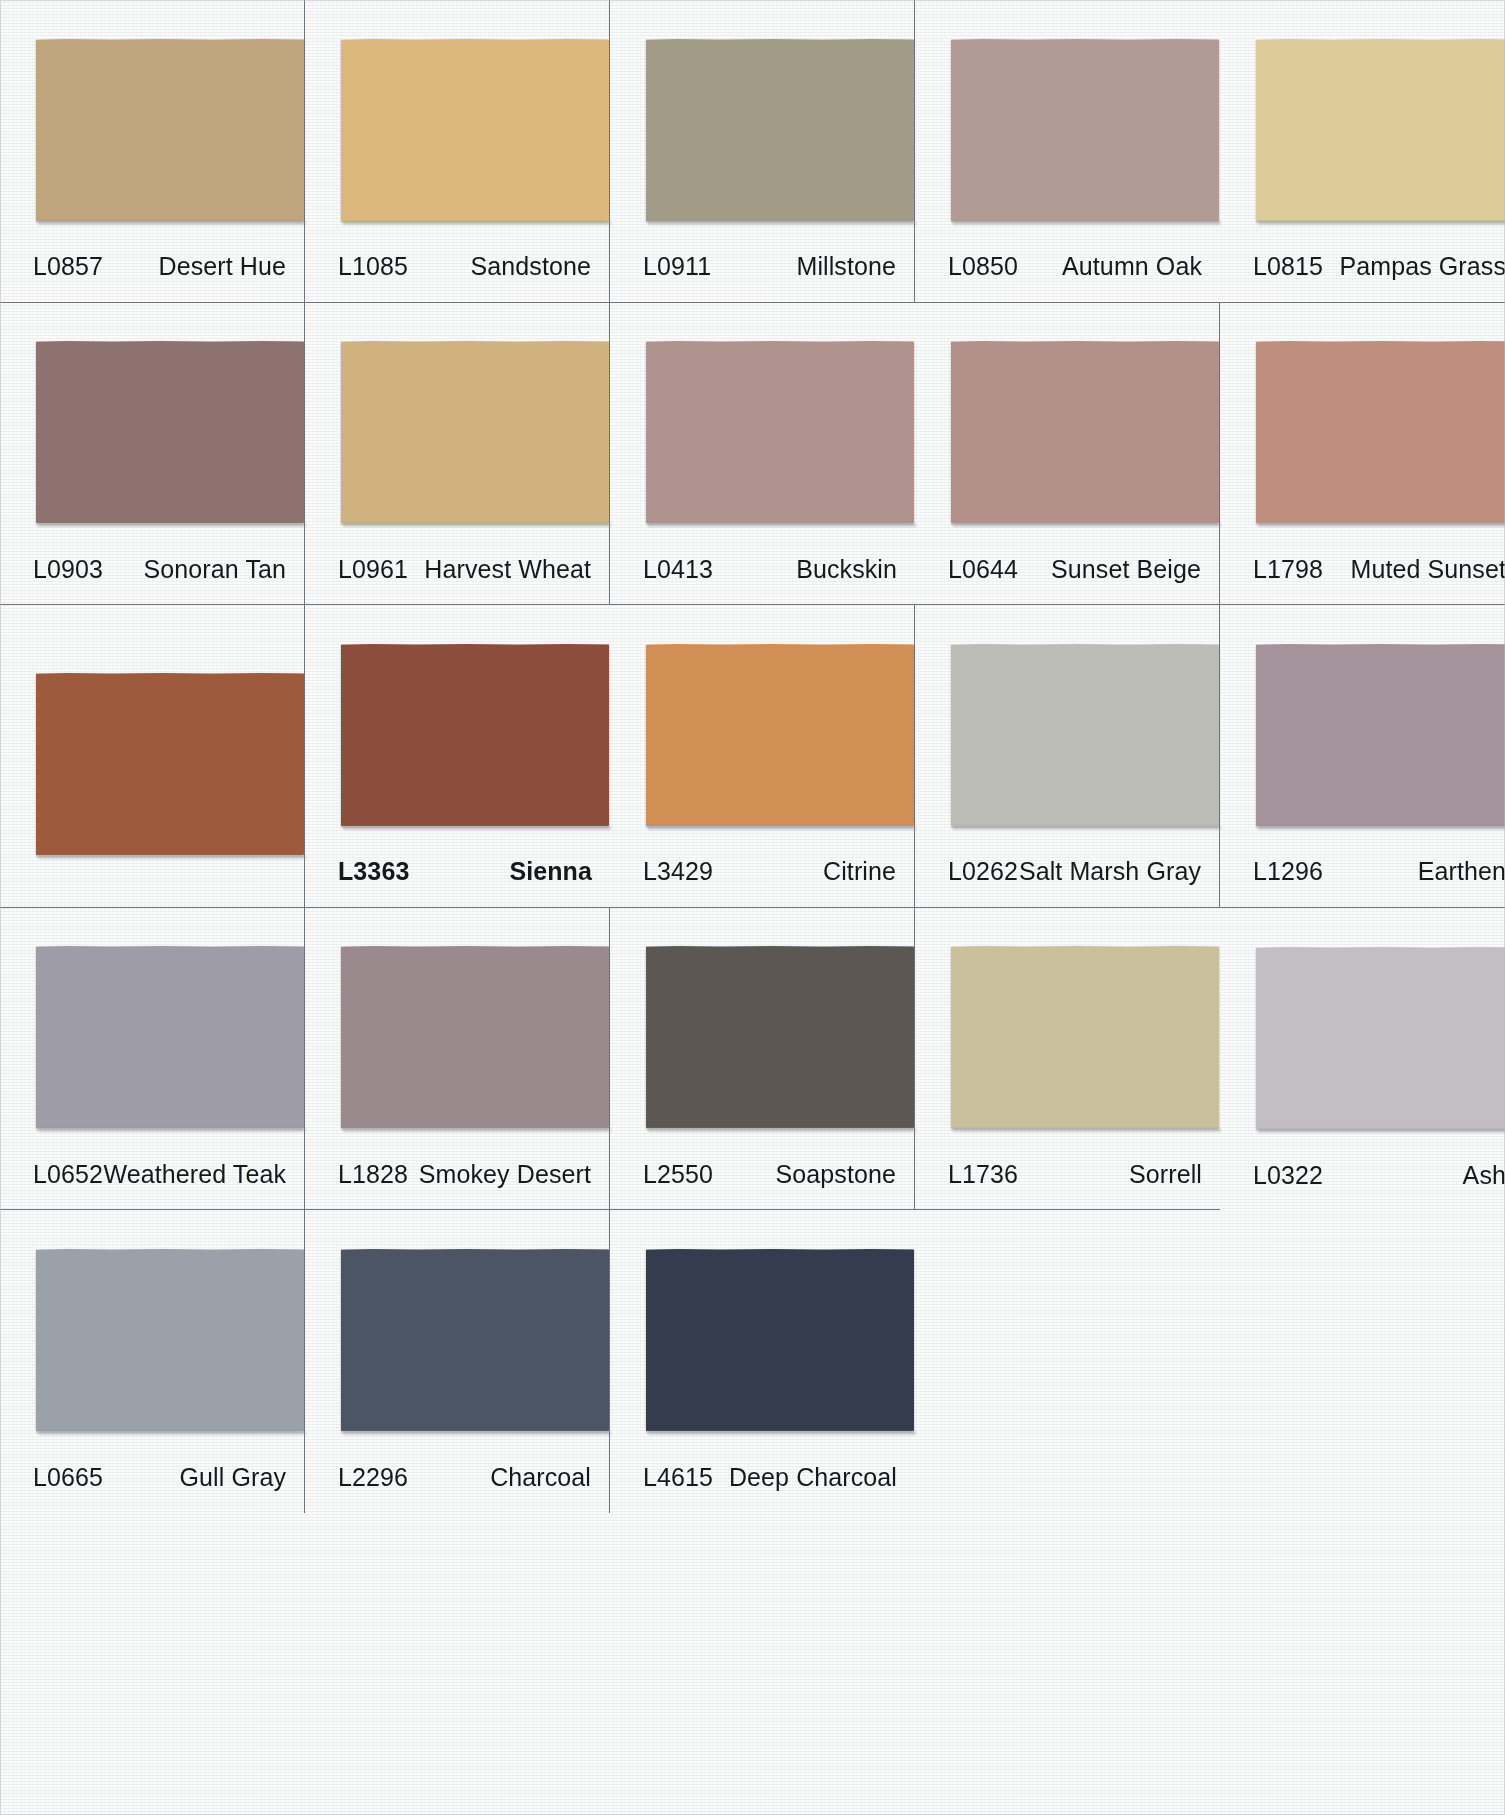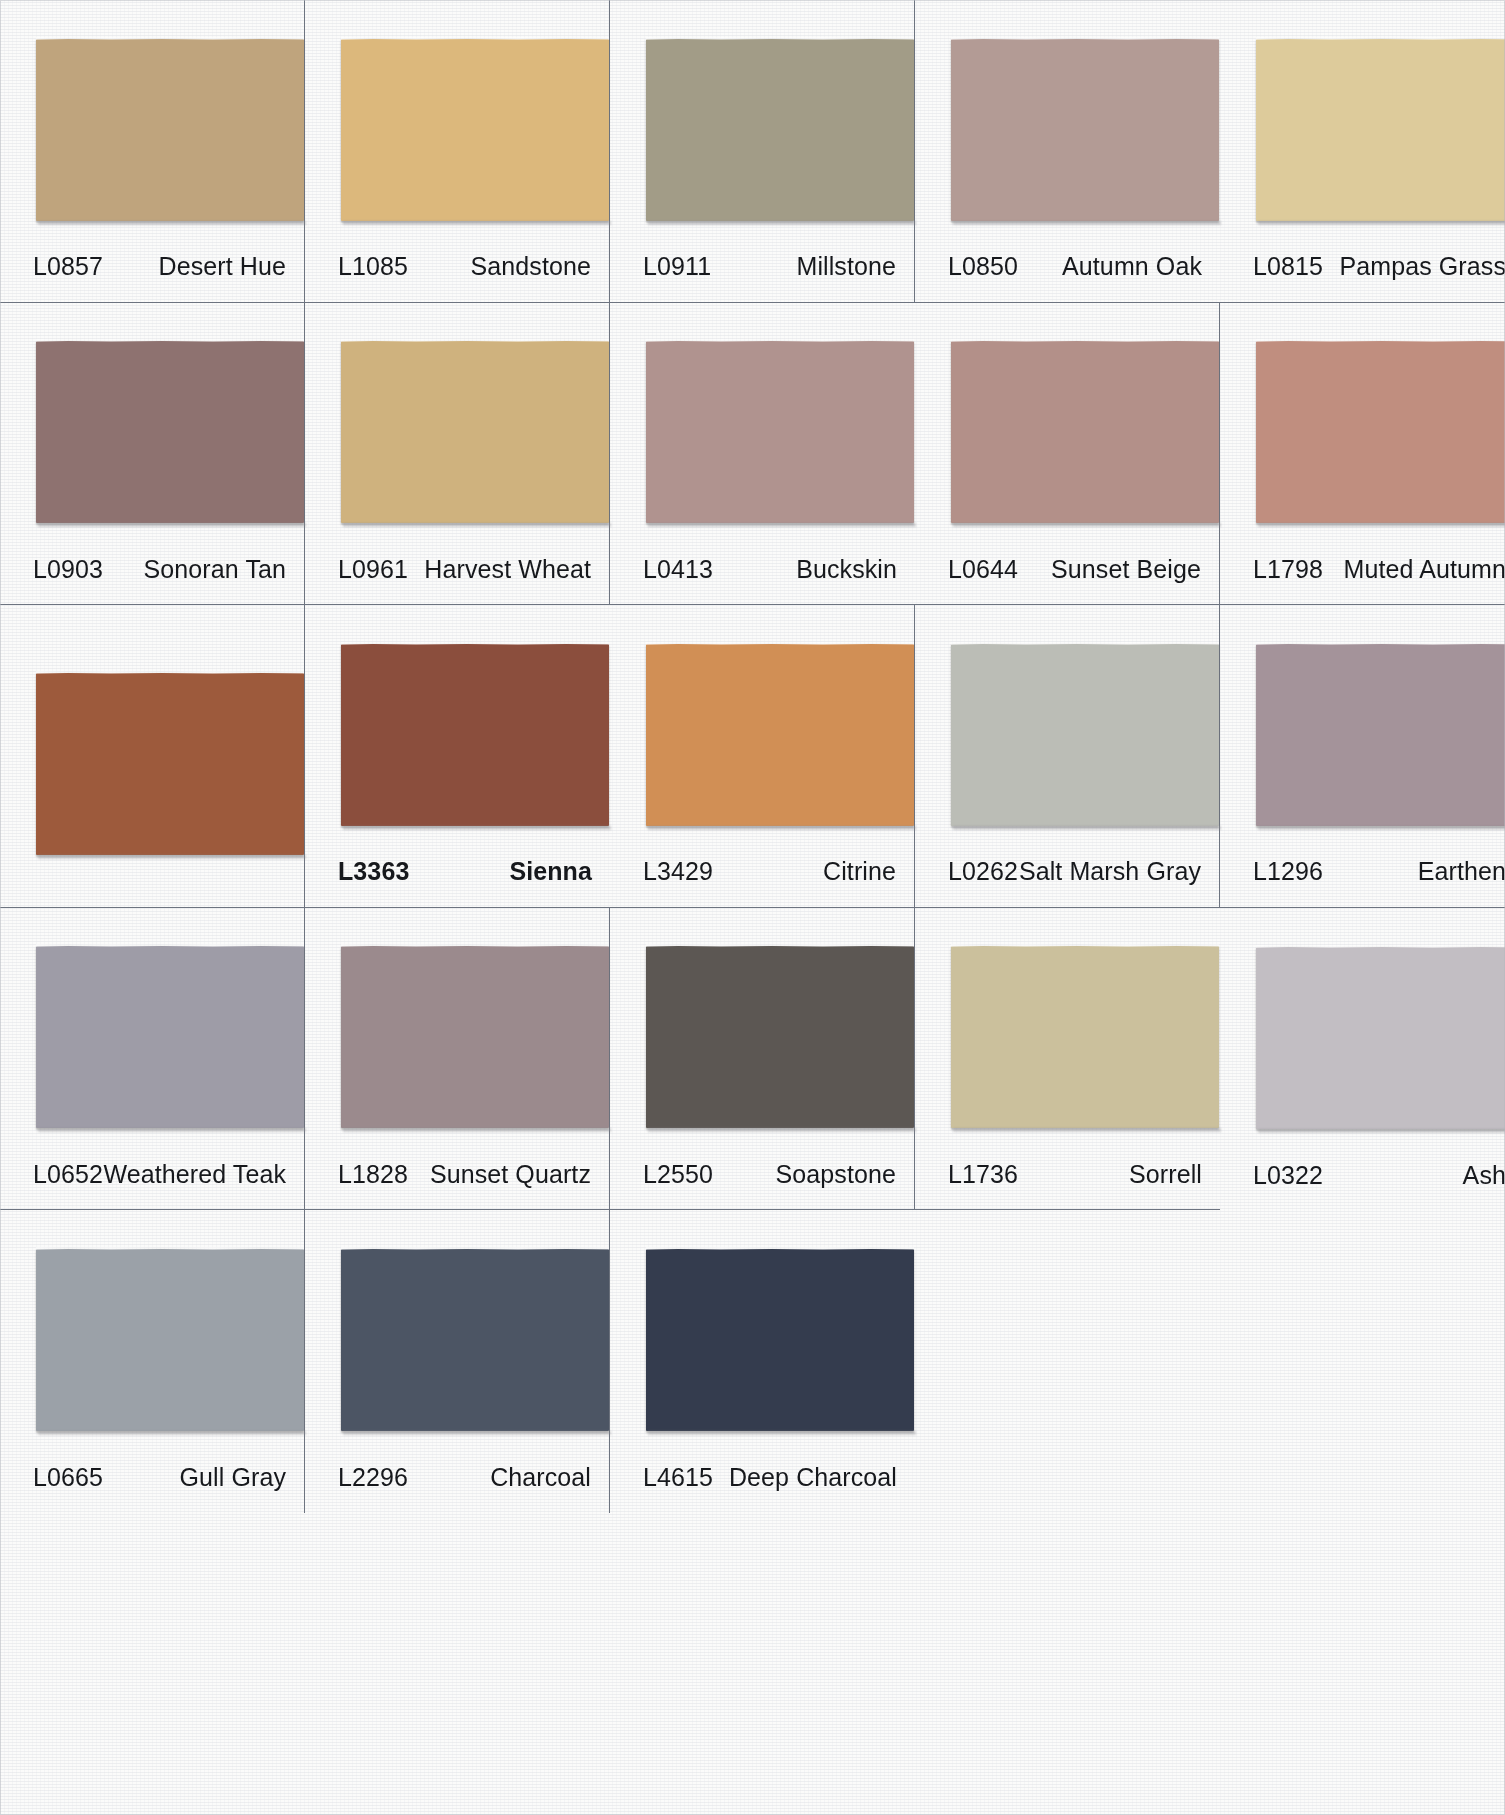--- a/index.html
+++ b/index.html
@@ -208,21 +208,21 @@
           <span class="swatch-code">L0644</span>
           <span class="swatch-name">Sunset Beige</span>
         </div>
       </div>
       <div class="swatch-cell" style="border-right-color: rgb(109, 116, 128); border-bottom-color: rgb(109, 116, 128);">
         <div class="chip-wrap">
           <div class="chip" style="background-color: rgb(192, 142, 127);"></div>
         </div>
         <div class="label-row" style="color: rgb(22, 24, 28);">
           <span class="swatch-code">L1798</span>
-          <span class="swatch-name">Muted Autumn</span>
+          <span class="swatch-name">Muted Sunset</span>
         </div>
       </div>
       <div class="swatch-cell" style="border-right-color: rgb(109, 116, 128); border-bottom-color: rgb(109, 116, 128);">
         <div class="chip-wrap">
           <div class="chip" style="background-color: rgb(157, 90, 60);"></div>
         </div>
       </div>
       <div class="swatch-cell col-last" style="border-right-color: rgb(109, 116, 128); border-bottom-color: rgb(109, 116, 128); font-weight: bold;">
         <div class="chip-wrap">
           <div class="chip" style="background-color: rgb(139, 78, 61);"></div>
@@ -267,21 +267,21 @@
           <span class="swatch-code">L0652</span>
           <span class="swatch-name">Weathered Teak</span>
         </div>
       </div>
       <div class="swatch-cell" style="border-right-color: rgb(109, 116, 128); border-bottom-color: rgb(109, 116, 128);">
         <div class="chip-wrap">
           <div class="chip" style="background-color: rgb(155, 138, 141);"></div>
         </div>
         <div class="label-row" style="color: rgb(22, 24, 28);">
           <span class="swatch-code">L1828</span>
-          <span class="swatch-name">Sunset Quartz</span>
+          <span class="swatch-name">Smokey Desert</span>
         </div>
       </div>
       <div class="swatch-cell" style="border-right-color: rgb(109, 116, 128); border-bottom-color: rgb(109, 116, 128);">
         <div class="chip-wrap">
           <div class="chip" style="background-color: rgb(92, 87, 83);"></div>
         </div>
         <div class="label-row" style="color: rgb(22, 24, 28);">
           <span class="swatch-code">L2550</span>
           <span class="swatch-name">Soapstone</span>
         </div>

